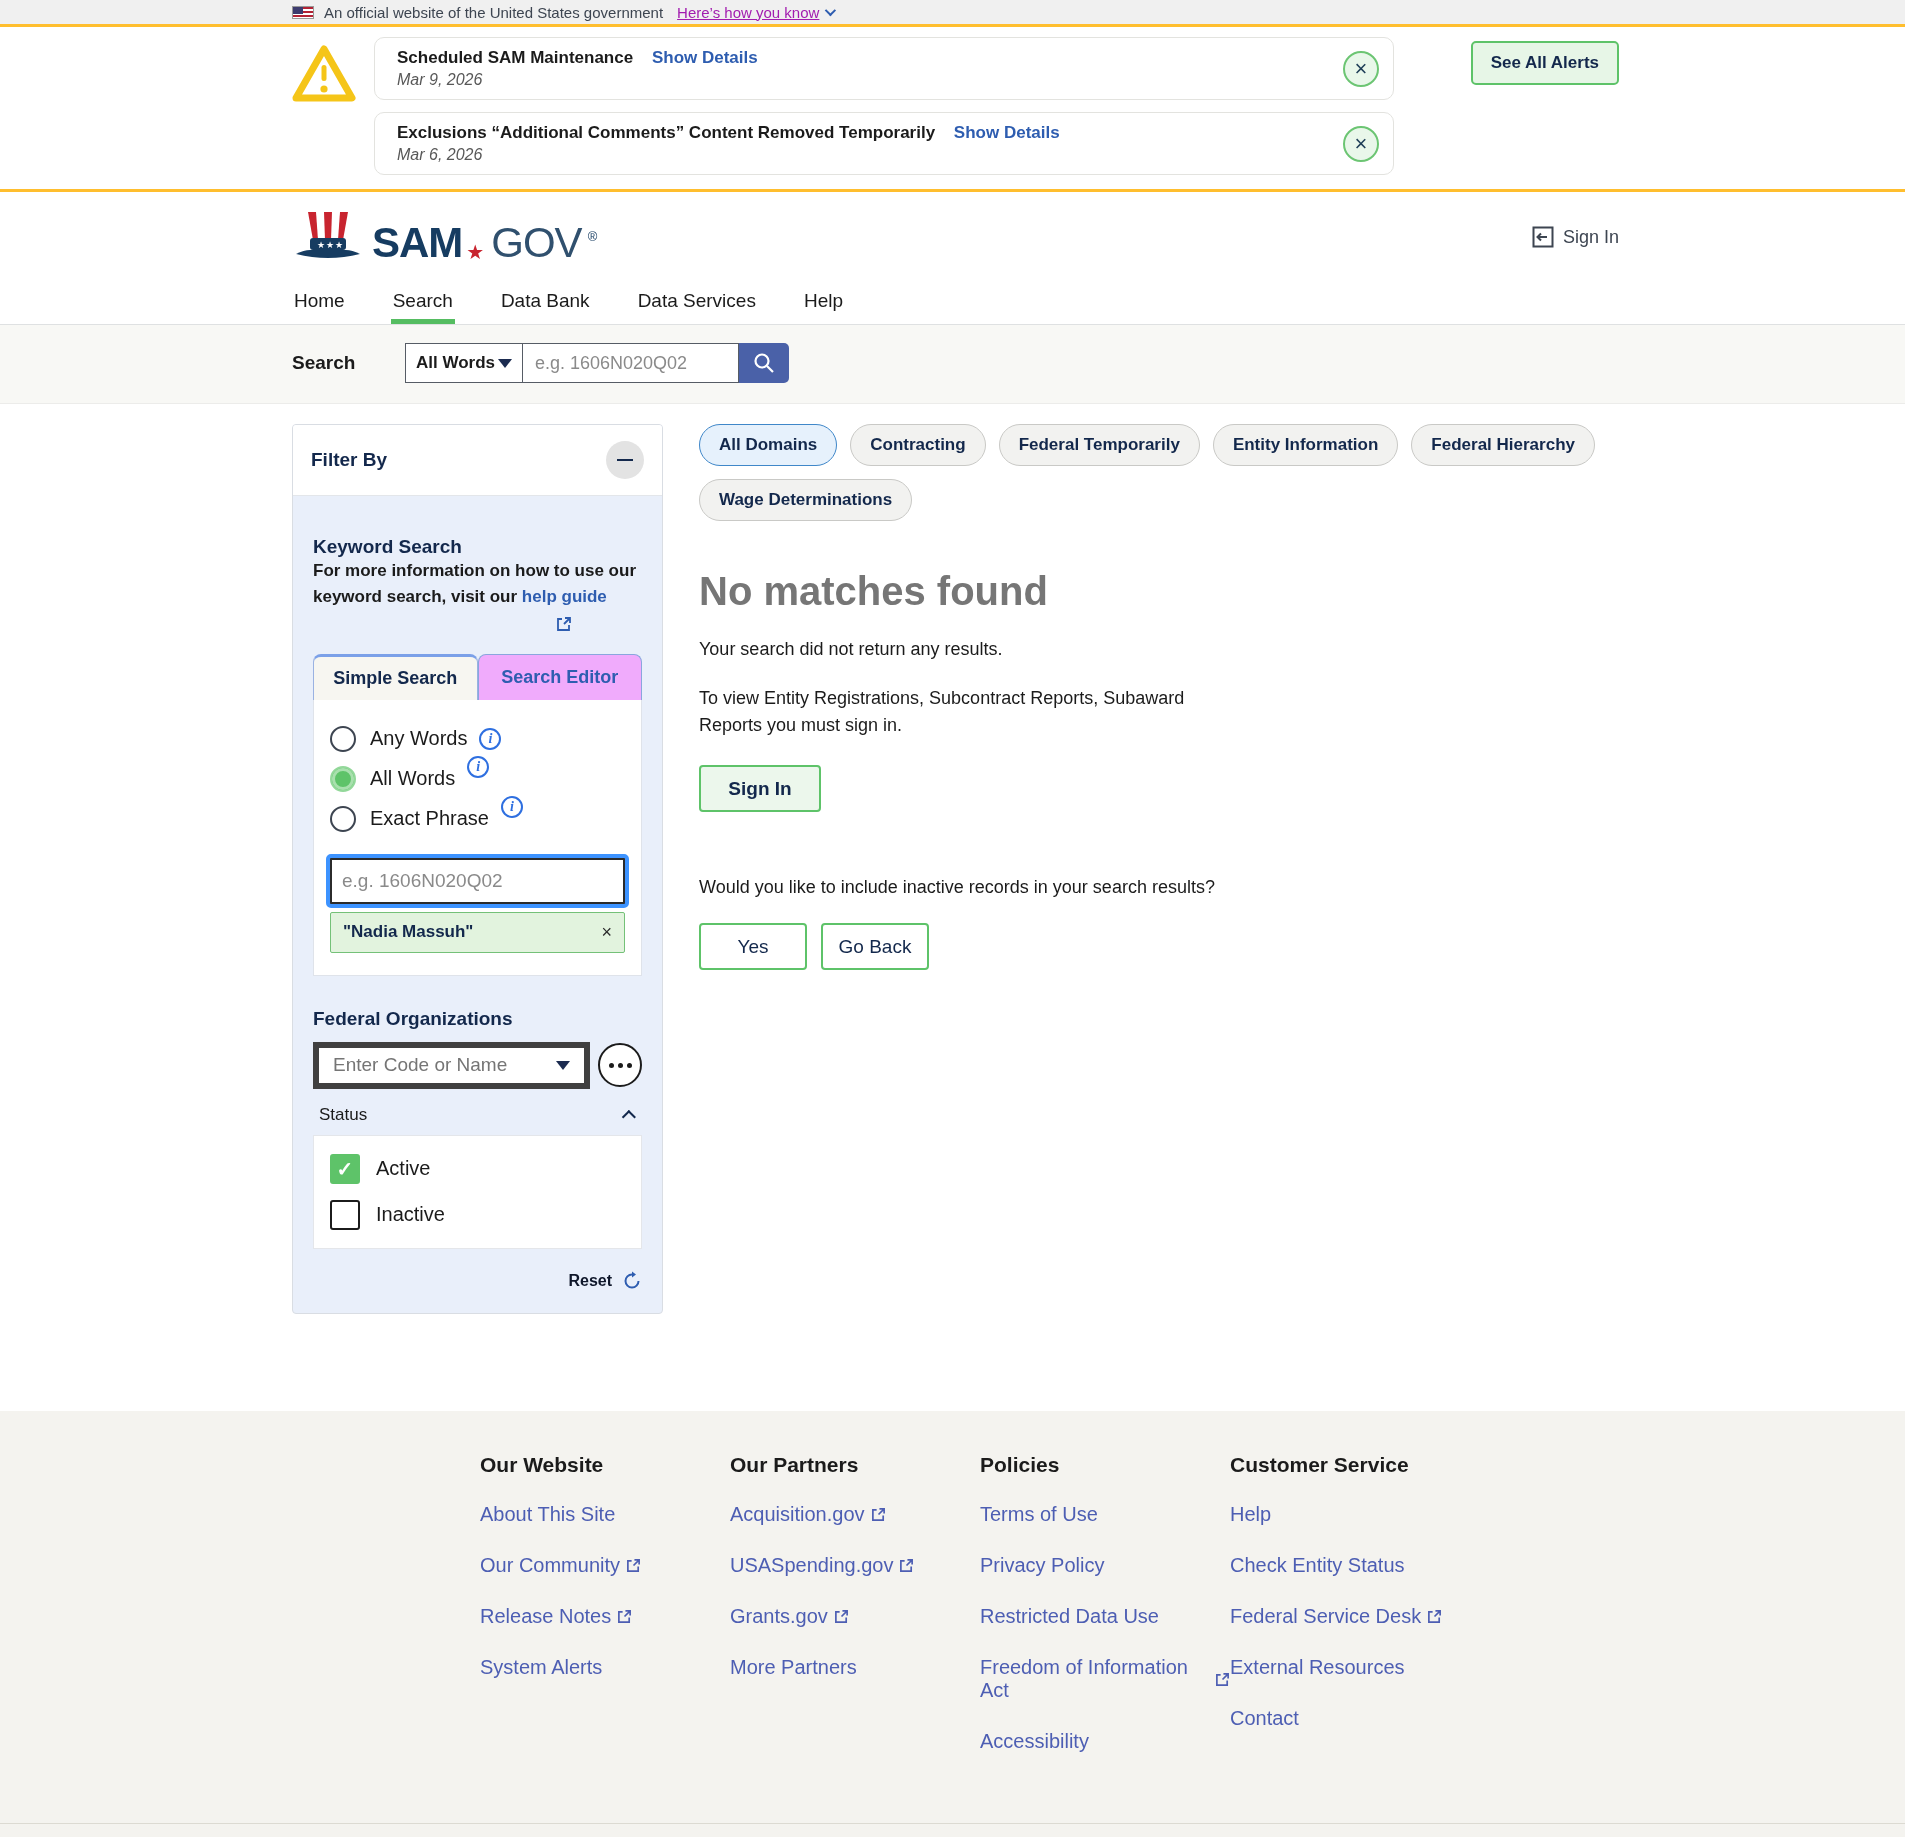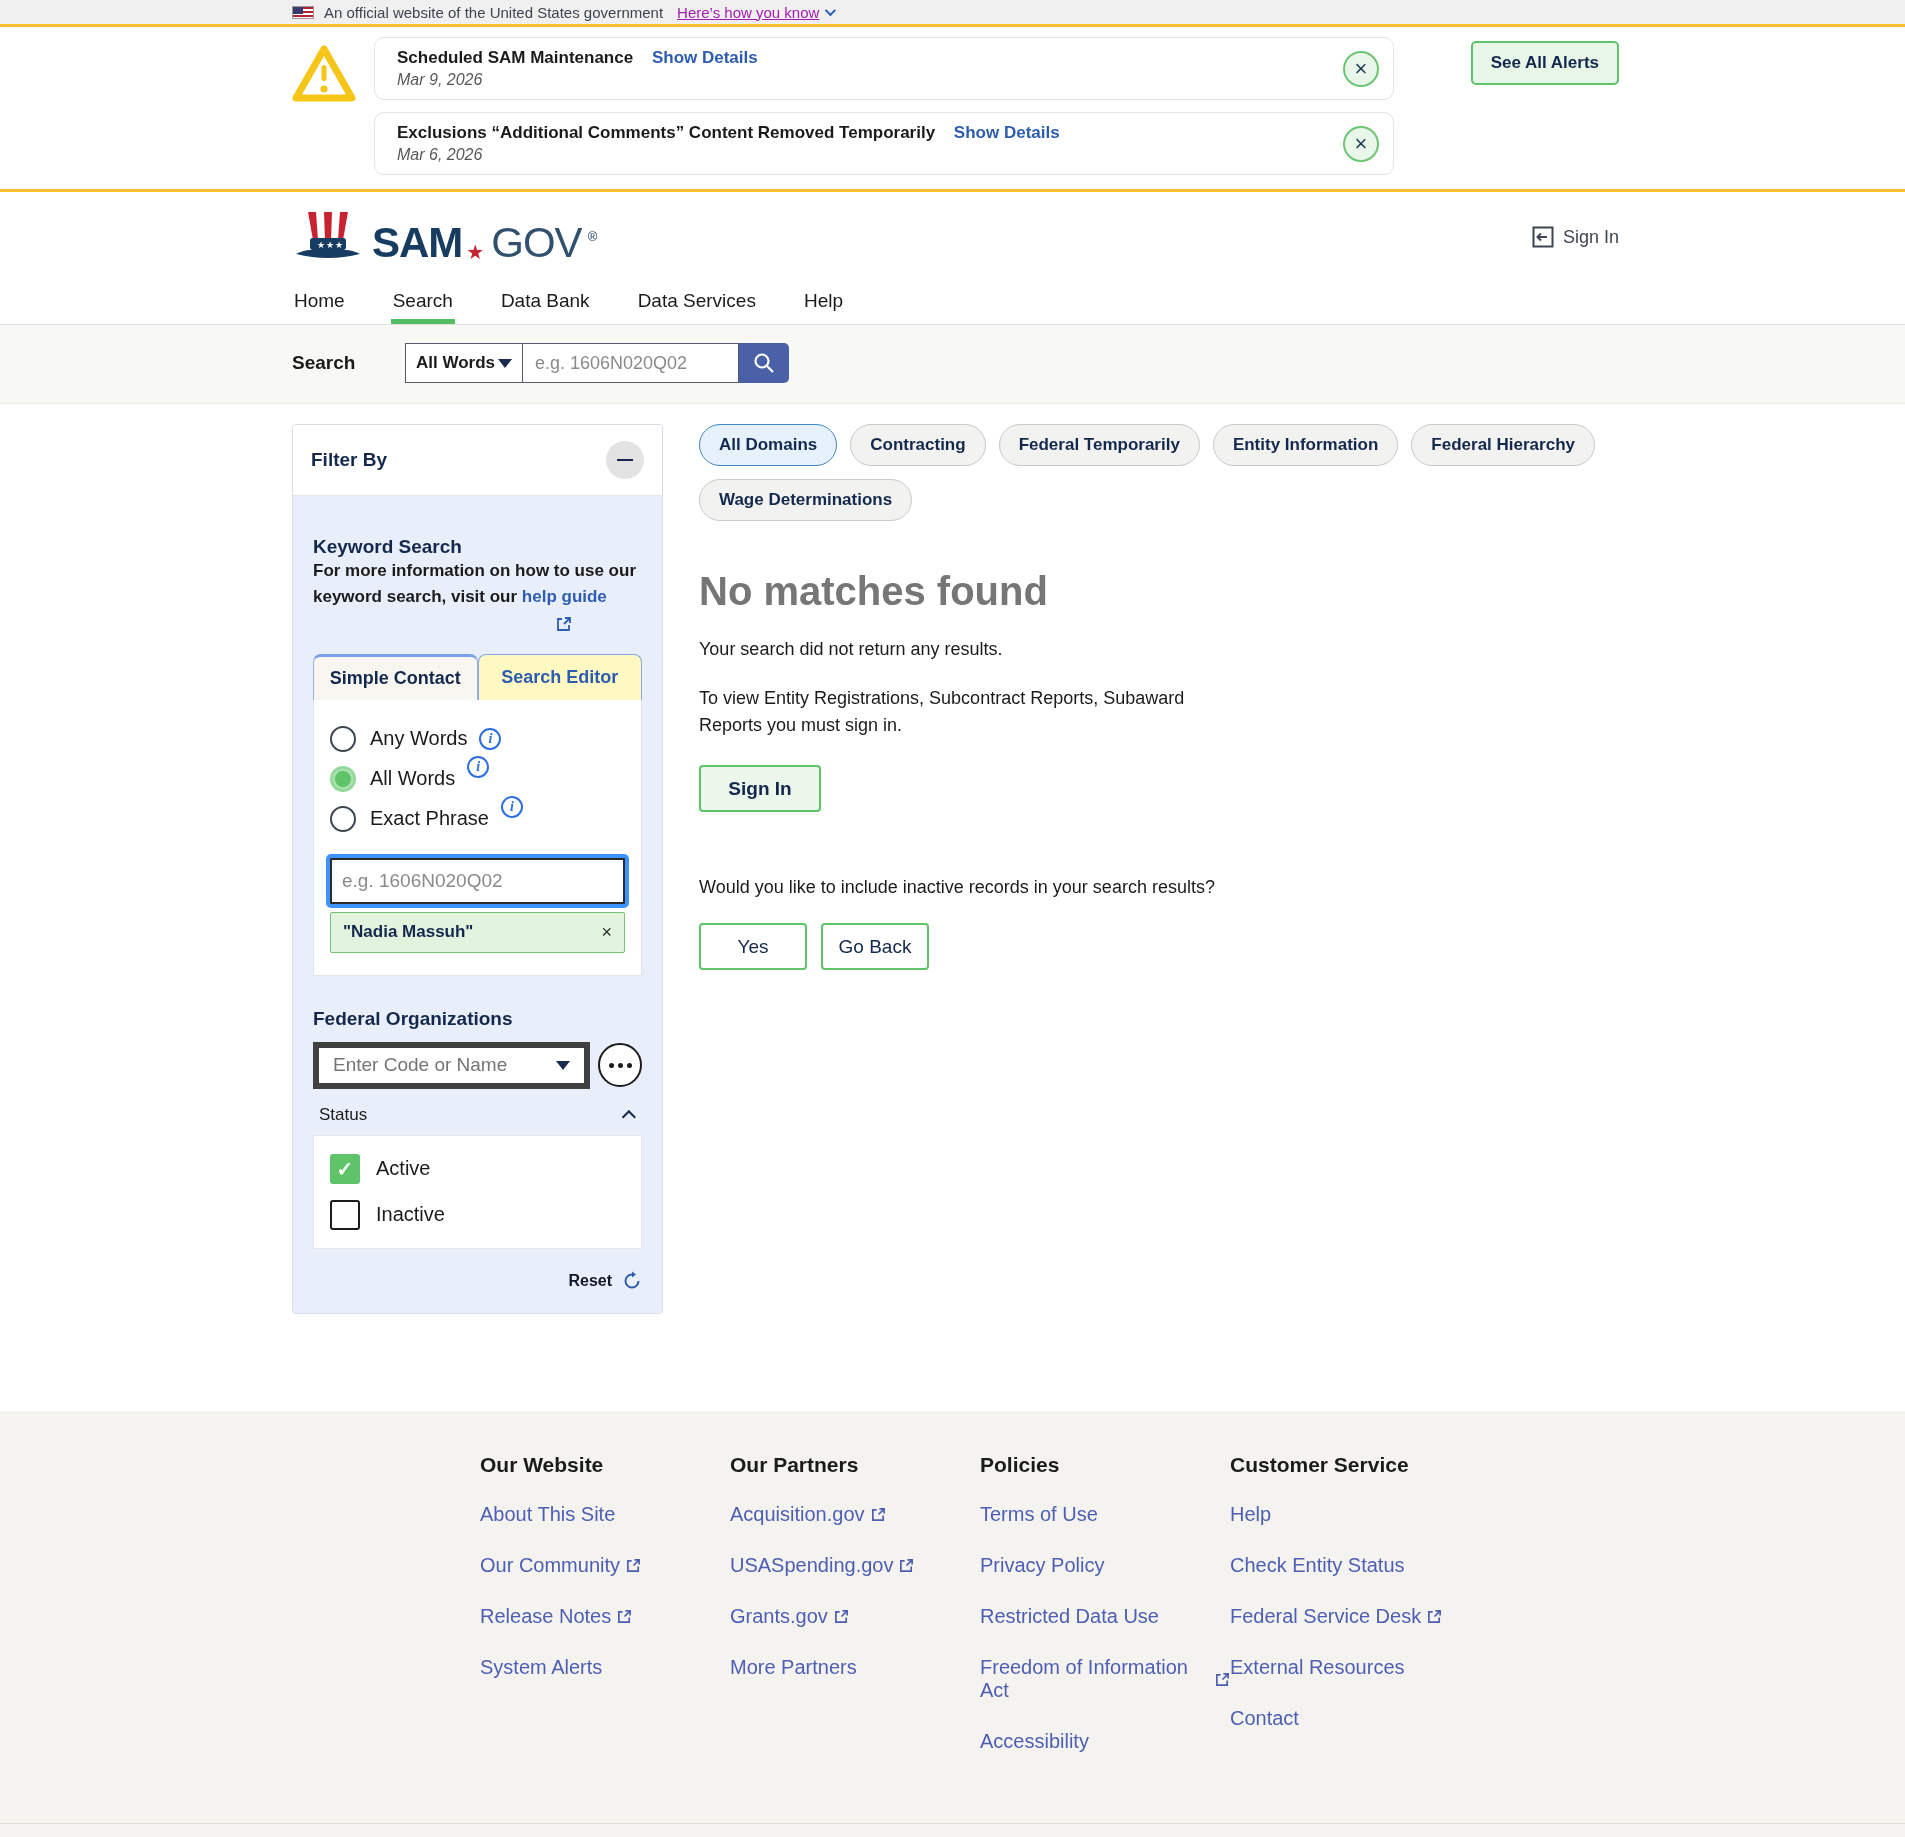--- a/index.html
+++ b/index.html
@@ -74,21 +74,21 @@
     display:flex; align-items:center; justify-content:center; cursor:pointer;}
   .collapse-btn .minus{ width:16px; height:2px; background:#13284c;}
   .filter-body{ padding:40px 20px 22px;}
   .kw-heading{ font-size:19px; font-weight:bold; color:#13284c;}
   .kw-info{ font-size:17px; line-height:1.55; color:#1b1b1b;font-weight:bold;}
   .kw-info .help-link{ color:#2e5db0; display:inline-flex; align-items:center; gap:5px;flex-direction:column;}
   .kw-tabs{ display:flex; margin-top:22px;}
   .kw-tab{ flex:1; height:46px; display:flex; align-items:center; justify-content:center;
     font-size:18px; font-weight:bold; border-radius:8px 8px 0 0; cursor:pointer;}
   .kw-tab.active{ background:#f7f6f1; border:1px solid #9ab2e2; border-top:3px solid #7ba0e8; border-bottom:none; color:#13284c;}
-  .kw-tab.inactive{ background:#fef9c3; border:1px solid #8aa6dd; border-bottom:none; color:#2e5db0;}
+  .kw-tab.inactive{ background:#f0abfc; border:1px solid #8aa6dd; border-bottom:none; color:#2e5db0;}
   .kw-card{ background:#fff; border:1px solid #dfe3ea; border-top:none; padding:26px 16px 22px;}
   .radio-row{ display:flex; align-items:center; margin-bottom:14px;}
   .radio-circle{ width:26px; height:26px; border-radius:50%; border:2px solid #3d4551; background:#fff; flex:0 0 auto;}
   .radio-circle.checked{ border:2px solid #93d89a; background:#5ec369; box-shadow:inset 0 0 0 3px #a9e0ae;}
   .radio-label{ font-size:20px; margin-left:14px; color:#1b1b1b;}
   .info-icon{ width:22px; height:22px; border-radius:50%; border:2px solid #2e6fe0; color:#2e6fe0;
     font-size:14px; display:flex; align-items:center; justify-content:center; margin-left:12px;
     font-family:"Liberation Serif",serif; font-style:italic; font-weight:bold;}
   .info-raise{ position:relative; top:-12px;}
   .kw-input-wrap{ margin-top:26px; outline:4px solid #3d93ff; border-radius:1px;}
@@ -257,21 +257,21 @@
         <a class="help-link">
           <span>help guide</span>
           <svg class="ext-svg" width="16" height="16" viewBox="0 0 16 16">
             <path d="M6 3 H2 V14 H13 V9" fill="none" stroke="#2e5db0" stroke-width="1.8"></path>
             <path d="M9 2 H14 V7 M14 2 L8 8" fill="none" stroke="#2e5db0" stroke-width="1.8"></path>
           </svg>
         </a>
       </div>
 
       <div class="kw-tabs">
-        <div class="kw-tab active">Simple Contact</div>
+        <div class="kw-tab active">Simple Search</div>
         <div class="kw-tab inactive">Search Editor</div>
       </div>
 
       <div class="kw-card">
         <div class="radio-row">
           <span class="radio-circle"></span>
           <span class="radio-label">Any Words</span>
           <span class="info-icon">
               <i>i</i>
             </span>

